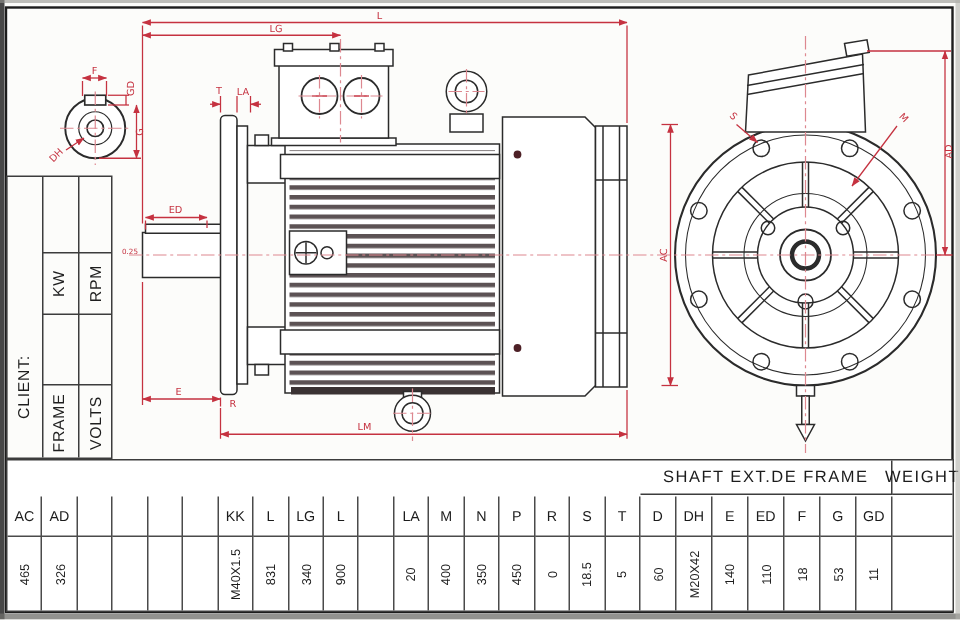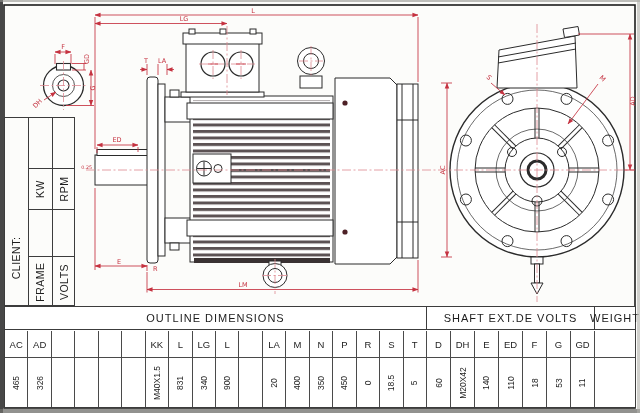--- a/index.html
+++ b/index.html
@@ -259,22 +259,21 @@
     <div class="cb-cell" style="left:23px;top:138px;width:24px;height:51px;">
       <span>FRAME</span>
     </div>
     <div class="cb-cell" style="left:47px;top:138px;width:24px;height:51px;">
       <span>VOLTS</span>
     </div>
   </div>
 
   <div class="dim-table">
     <div class="grp-row">
-      <div class="grp-cell" style="left:0;width:422px;">OUTLINE DIMENSIONS</div>
-      <div class="grp-cell" style="left:422px;width:168px;">SHAFT EXT.DE VOLTS</div>
+      <div class="grp-cell" style="left:422px;width:168px;">SHAFT EXT.DE FRAME</div>
       <div class="grp-cell" style="left:590px;width:40px;border-right:none;">WEIGHT</div>
     </div>
     <div id="letters-row">
         <div class="hdr-cell" style="left: 0px; width: 23.4444px;">AC</div>
         <div class="hdr-cell" style="left: 23.4444px; width: 23.4444px;">AD</div>
         <div class="hdr-cell" style="left: 46.8889px; width: 23.4444px;"></div>
         <div class="hdr-cell" style="left: 70.3333px; width: 23.4444px;"></div>
         <div class="hdr-cell" style="left: 93.7778px; width: 23.4444px;"></div>
         <div class="hdr-cell" style="left: 117.222px; width: 23.4444px;"></div>
         <div class="hdr-cell" style="left: 140.667px; width: 23.4444px;">KK</div>

